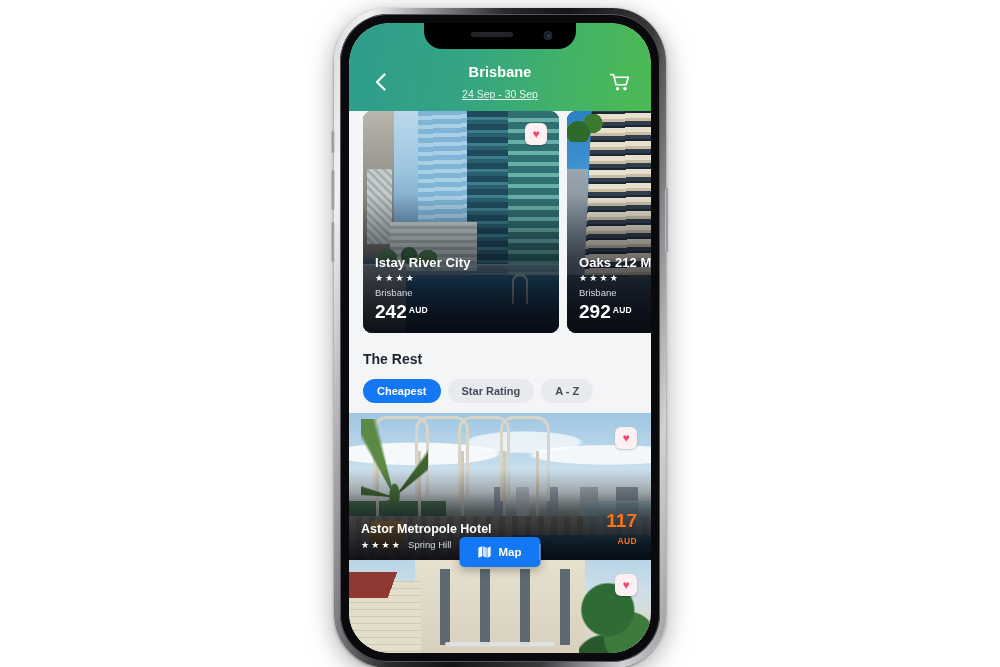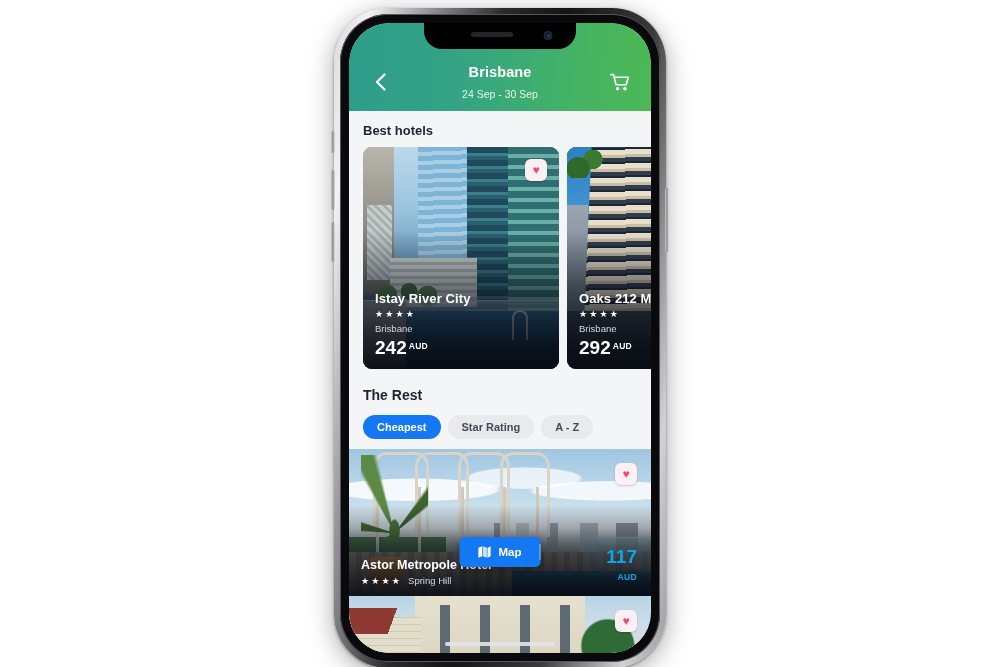--- a/index.html
+++ b/index.html
@@ -93,21 +93,21 @@
   .nav-row {
     position: absolute; left: 0; right: 0; top: 36px; height: 46px;
     display: flex; align-items: center; padding: 0 16px;
   }
   .nav-back {
     width: 30px; height: 30px; display:flex; align-items:center; justify-content:center;
     cursor: pointer; flex: 0 0 auto;
   }
   .nav-title-wrap { flex: 1 1 auto; text-align: center; line-height: 1.15; }
   .nav-title { color:#fff; font-size: 14.5px; font-weight: bold; letter-spacing: .1px; }
-  .nav-sub { color: #e3f5ea; font-size: 10.5px; margin-top: 8px; }
+  .nav-sub { color: #e3f5ea; font-size: 10.5px; margin-top: 8px; text-decoration: underline; }
   .nav-cart { width: 30px; height: 30px; display:flex; align-items:center; justify-content:center; flex: 0 0 auto; cursor:pointer; }
 
   
   .content { position: absolute; top: 88px; left: 0; right: 0; bottom: 0; background: #f4f5f7; overflow: hidden; }
   .sec-title { font-size: 13px; font-weight: bold; color: #1d2330; padding: 12px 14px 9px; }
   .sec-title.rest { font-size: 14px; padding-top: 18px; padding-bottom: 12px; }
 
   
   .hero-row { display: flex; gap: 8px; padding: 0 14px; }
   .hero-card {
@@ -144,21 +144,21 @@
   .chip.active { background: #1478f5; color: #fff; }
 
   
   .list-card { position: relative; height: 147px; overflow: hidden; cursor: pointer; background:#333; }
   .list-card .photo { position: absolute; inset: 0; }
   .list-info { position:absolute; left: 12px; bottom: 10px; color:#fff; }
   .list-name { font-size: 12.5px; font-weight: bold; }
   .list-meta { display:flex; align-items:center; gap: 6px; margin-top: 3px; }
   .list-meta .stars { margin-top: 0; }
   .list-city { font-size: 9.5px; color:#d6dae2; }
-  .list-price { position: absolute; right: 14px; bottom: 12px; color:#0ea5e9; text-align: right; }
+  .list-price { position: absolute; right: 14px; bottom: 12px; color:#f97316; text-align: right; }
   .list-price b { font-size: 19px; line-height: 1; display:block; }
   .list-price span { font-size: 8.5px; letter-spacing: .4px; font-weight: bold; }
 
   
   .fab {
     position: absolute; left: 50%; transform: translateX(-50%);
     bottom: 86px; z-index: 35;
     height: 30px; display: flex; align-items: center;
     background: #1478f5; border-radius: 5px;
     box-shadow: 0 3px 10px rgba(0,0,0,.3);
@@ -304,21 +304,20 @@
           </div>
 
 
           <div class="notch">
             <div class="speaker"></div>
             <div class="frontcam"></div>
           </div>
 
           <div class="content">
 
-            <div class="sec-title">Best hotels</div>
 
             <div class="hero-row">
 
               <div class="hero-card">
                 <div class="photo ph-pool">
                   <div class="tower-d"></div>
                     <div class="glassfrost"></div>
                   <div class="tower-a"></div>
                     <div class="tower-b"></div>
                     <div class="tower-c"></div>

